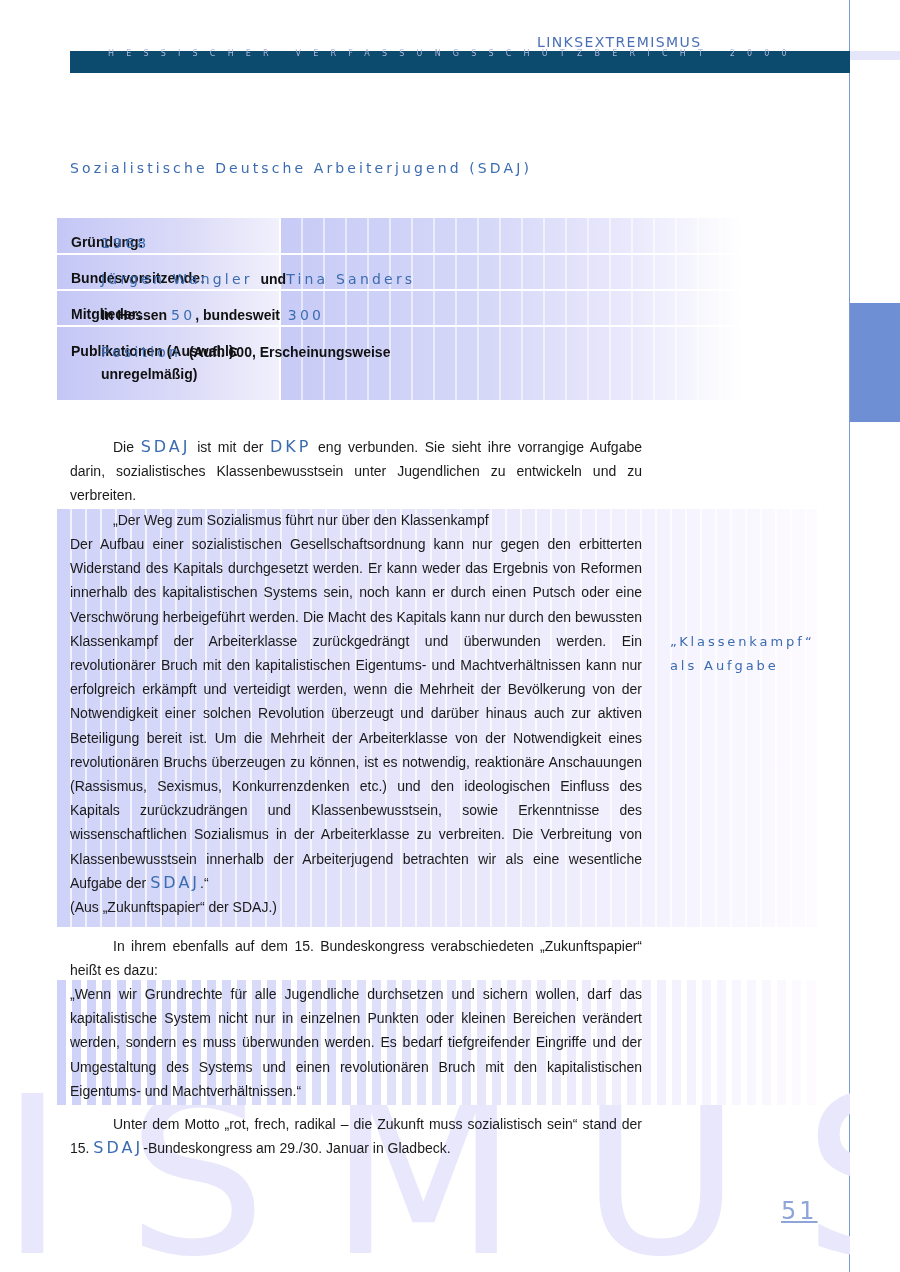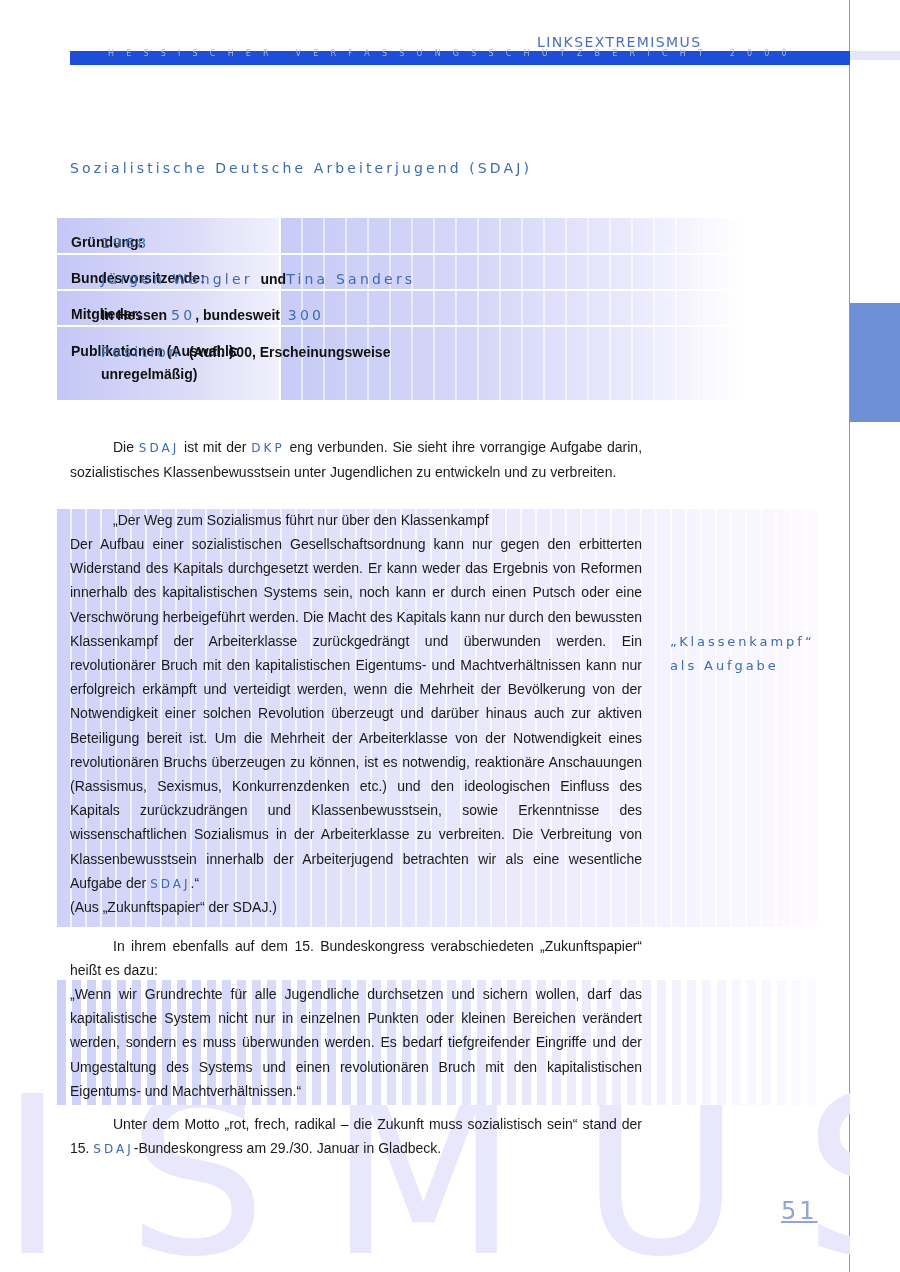--- a/index.html
+++ b/index.html
@@ -11,22 +11,22 @@
     }
     .right-rule { position: absolute; left: 849px; top: 0; width: 1px; height: 1272px; background: #7c9bd0; }
     .right-tab { position: absolute; left: 850px; top: 303px; width: 50px; height: 119px; background: #6f8fd5; }
 
     .running-head {
       position: absolute; left: 537px; top: 34px;
       font-family: "DejaVu Sans", sans-serif; font-size: 14px; letter-spacing: 1.4px;
       color: #4a6fb5;
     }
     .header-band {
-      position: absolute; left: 70px; top: 51px; width: 780px; height: 14px;
-      background: #1d4ed8;
+      position: absolute; left: 70px; top: 51px; width: 780px; height: 22px;
+      background: #0c4a6e;
     }
     .header-band-ext {
       position: absolute; left: 850px; top: 51px; width: 50px; height: 9px; background: #e6e6fb;
     }
     .header-band span {
       position: absolute; top: -2px; font-family: "DejaVu Sans", sans-serif;
       font-size: 8px; color: #b0b6dc; letter-spacing: 12.2px; white-space: nowrap;
     }
 
     .section-title {
@@ -59,21 +59,21 @@
       font-family: "DejaVu Sans", sans-serif; color: #3c6cb0; letter-spacing: 3.2px; font-weight: normal;
     }
     .bold { font-weight: bold; }
 
     .body-text {
       position: absolute; left: 70px; width: 572px;
       font-family: "Liberation Sans", sans-serif; font-size: 14px; line-height: 24.2px;
       text-align: justify; color: #1a1a1a;
     }
     .indent { text-indent: 43px; }
-    .inline-blue { font-family: "DejaVu Sans", sans-serif; color: #3c6cb0; letter-spacing: 3px; font-size: 12px; }
+    .inline-blue { font-family: "DejaVu Sans", sans-serif; color: #3c6cb0; letter-spacing: 3px; font-size: 16px; }
 
     .quote-bg-1 {
       position: absolute; left: 57px; top: 509px; width: 760px; height: 418px;
       background:
         repeating-linear-gradient(to right, rgba(255,255,255,0) 0px, rgba(255,255,255,0) 13px, rgba(255,255,255,0.7) 13px, rgba(255,255,255,0.7) 15px),
         linear-gradient(to right, #cfd2f8 0%, #e2e2fa 40%, #f2f0fd 75%, #fdfbff 100%);
     }
     .quote-bg-2 {
       position: absolute; left: 57px; top: 980px; width: 760px; height: 125px;
       background:

